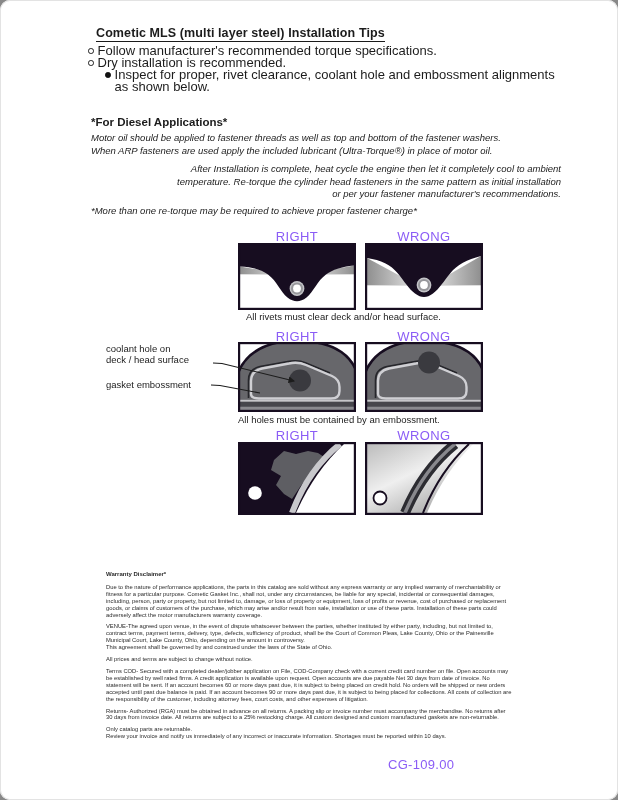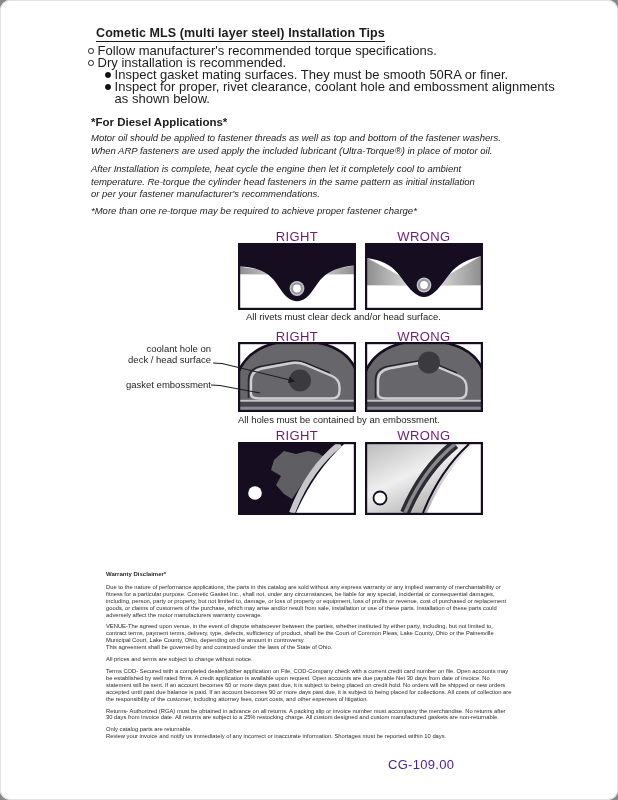--- a/index.html
+++ b/index.html
@@ -16,59 +16,55 @@
   .title span{border-bottom:1.6px solid #1a1a1a;padding-bottom:1px;}
   
   .bullets{left:88px;top:45px;width:470px;font-size:13px;line-height:12px;}
   .brow{display:flex;}
   .brow.sub{margin-left:17px;}
   .bdot{flex:0 0 auto;width:3.6px;height:3.6px;border:1px solid #222;border-radius:50%;margin:3.4px 4px 0 0;}
   .bdot.fill{background:#111;border-color:#111;}
   
   .dheading{left:91px;top:116px;font-size:11.5px;font-weight:bold;}
   .para{left:91px;width:470px;font-size:9.5px;line-height:12.6px;font-style:italic;}
-  .p1{top:132px;} .p2{top:163px;} .pnote{top:205px;}
-  
-  .fig-label{width:118px;text-align:center;font-size:13px;font-weight:500;letter-spacing:.4px;color:#701a75;}
+  .p1{top:132px;} .p2{top:163px;text-align:right;} .pnote{top:205px;}
+  
+  .fig-label{width:118px;text-align:center;font-size:13px;font-weight:500;letter-spacing:.4px;color:#8b5cf6;}
   .col-l{left:238px;} .col-r{left:365px;}
   .lab1{top:229px;} .lab2{top:329px;} .lab3{top:428px;}
   .panel{position:absolute;width:118px;}
   .pan1{top:243px;height:67px;} .pan2{top:342px;height:70px;} .pan3{top:442px;height:73px;}
   .panel svg{display:block;width:100%;height:100%;}
   .caption{font-size:9.5px;line-height:12px;color:#1c1c1c;width:320px;}
   .cap1{left:238px;top:311px;margin-left:8px;} .cap2{left:238px;top:414px;} .cap3{left:238px;top:517px;}
-  .sidelabel{font-size:9.5px;line-height:11px;text-align:right;width:105px;left:106px;color:#1c1c1c;}
+  .sidelabel{font-size:9.5px;line-height:11px;width:105px;left:106px;color:#1c1c1c;}
   .sl1{top:343px;} .sl2{top:379px;}
   #leader-overlay{left:106px;top:340px;width:210px;height:62px;pointer-events:none;z-index:5;}
   
   .warranty{left:106px;top:571px;width:407px;font-size:5.8px;line-height:6.9px;color:#2b2b2b;}
   .warranty .whead{font-weight:bold;font-size:6px;margin-bottom:6px;}
   .warranty p{margin:0 0 5px 0;white-space:pre-line;}
   
-  .footer{left:388px;top:757px;font-size:13px;letter-spacing:.3px;color:#4c1d95;}
+  .footer{left:388px;top:757px;font-size:13px;letter-spacing:.3px;color:#8b5cf6;}
 </style>
 </head>
 <body>
 
 <div id="page">
 
   <div class="abs title"><span>Cometic MLS (multi layer steel) Installation Tips</span></div>
 
   <div class="abs bullets">
     <div class="brow">
         <span class="bdot"></span>
         <span>Follow manufacturer's recommended torque specifications.</span>
       </div>
     <div class="brow">
         <span class="bdot"></span>
         <span>Dry installation is recommended.</span>
-      </div>
-    <div class="brow sub">
-        <span class="bdot fill"></span>
-        <span>Inspect gasket mating surfaces.  They must be smooth 50RA or finer.</span>
       </div>
     <div class="brow sub">
         <span class="bdot fill"></span>
         <span>Inspect for proper, rivet clearance, coolant hole and embossment alignments as shown below.</span>
       </div>
   </div>
 
   <div class="abs dheading">*For Diesel Applications*</div>
   <div class="abs para p1 pre">Motor oil should be applied to fastener threads as well as top and bottom of the fastener washers.
 When ARP fasteners are used apply the included lubricant (Ultra-Torque®) in place of motor oil.</div>

